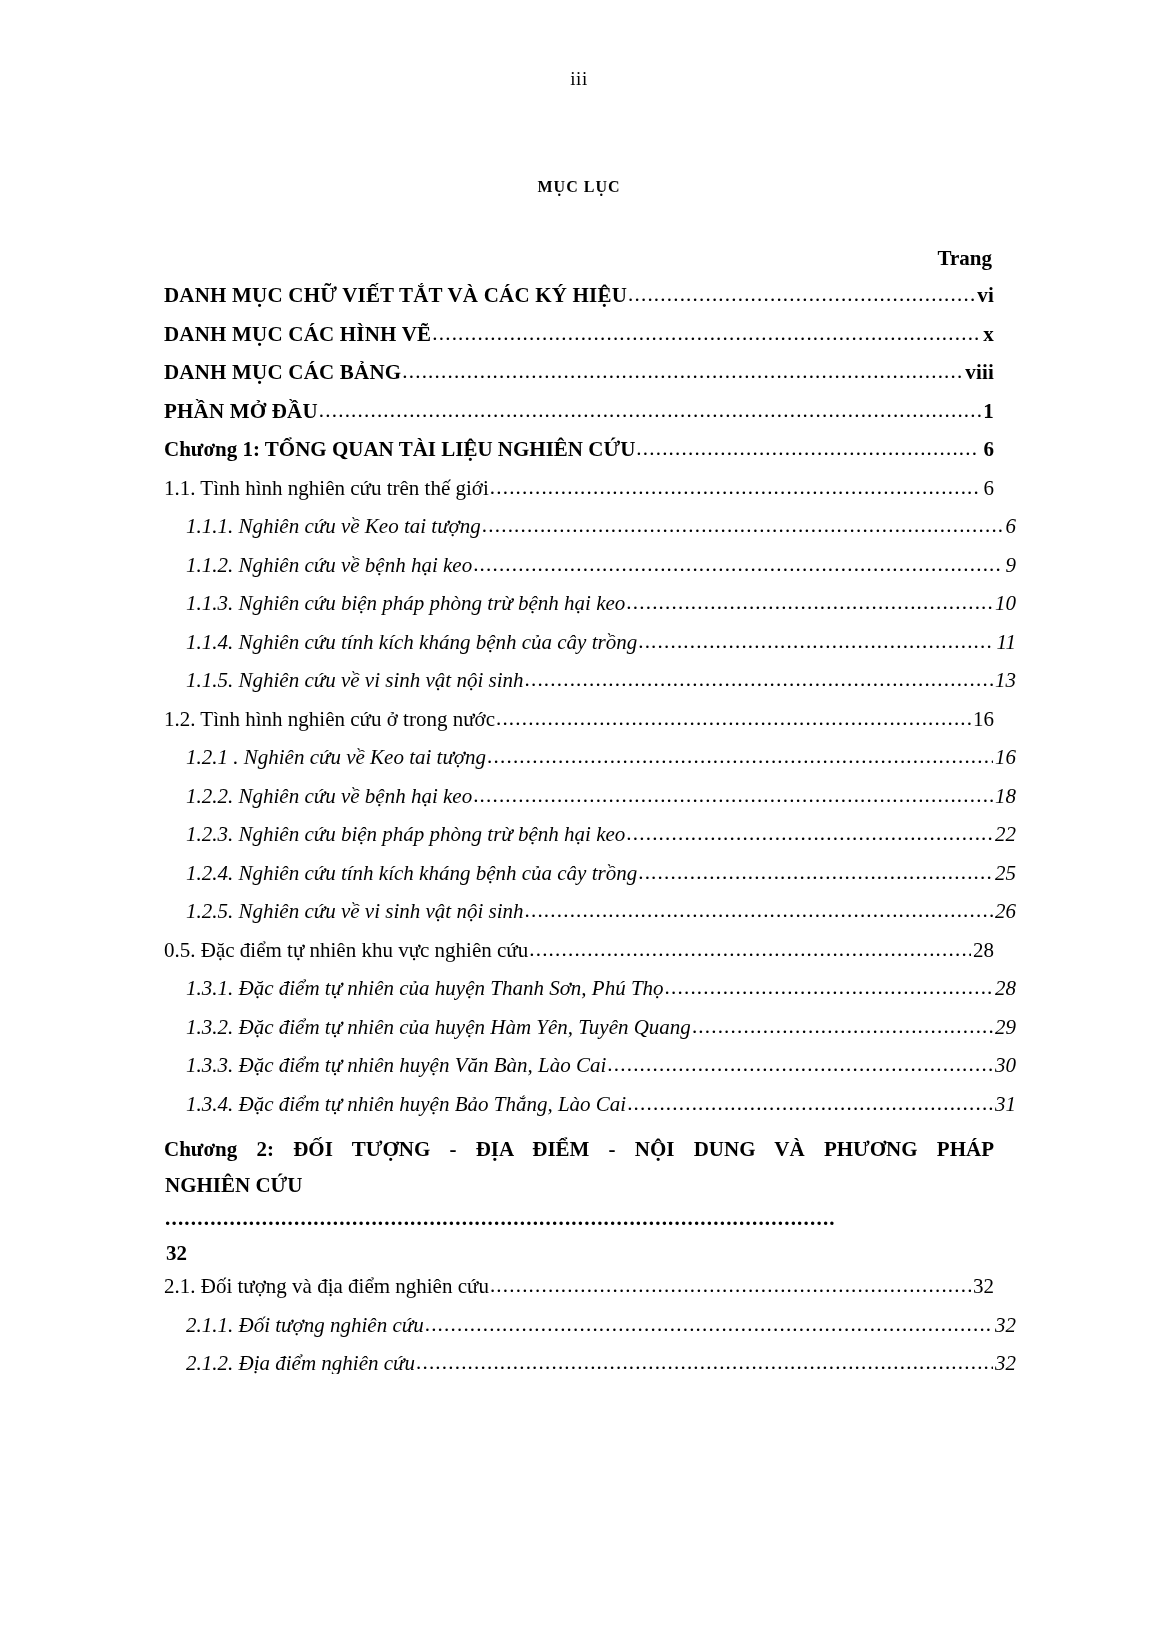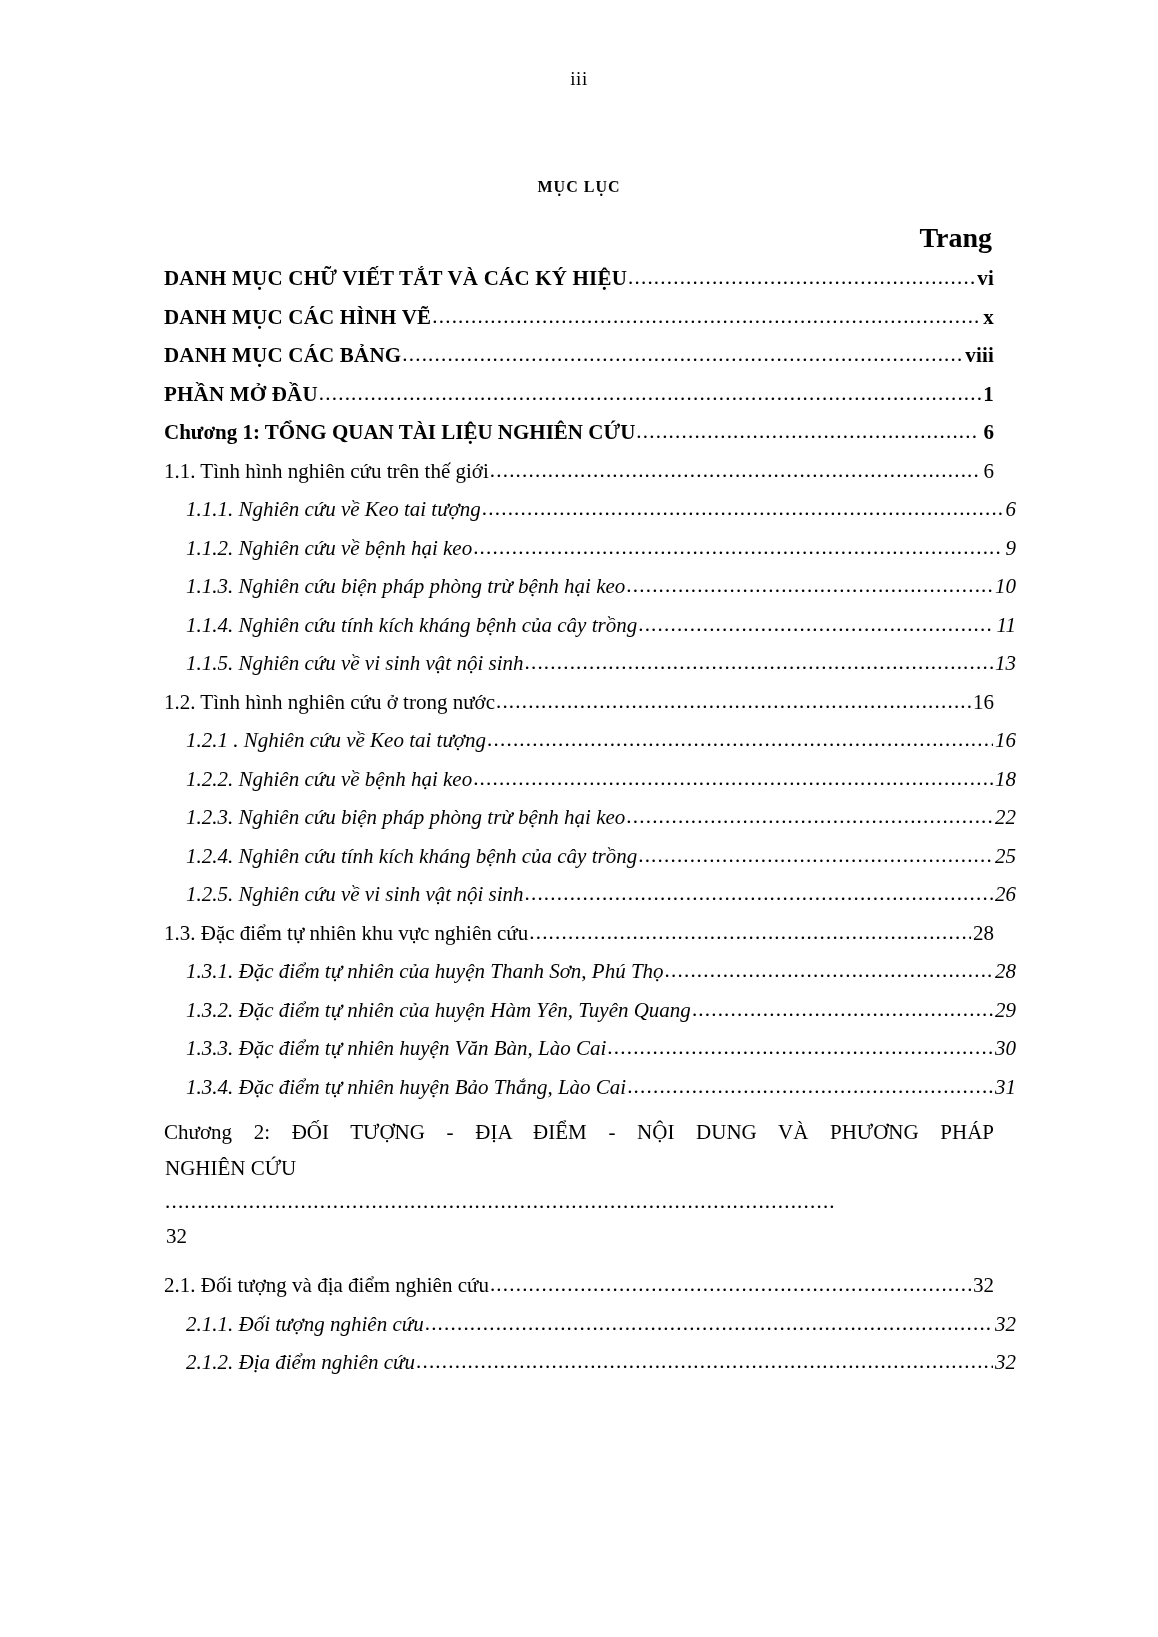--- a/index.html
+++ b/index.html
@@ -31,24 +31,25 @@
     letter-spacing: 1px;
     margin-top: 88px;
   }
   .content {
     margin: 0 auto;
     width: 830px;
     padding-top: 26px;
   }
   .trang-label {
     text-align: right;
-    font-size: 28px;
+    font-size: 21px;
     font-weight: bold;
     margin-bottom: 14px;
     padding-right: 2px;
+    margin-top: 24px;
   }
   .toc-row {
     display: flex;
     align-items: flex-end;
     width: 100%;
     line-height: 1.0;
     margin-bottom: 17.5px;
     font-size: 21px;
   }
   .toc-text {
@@ -86,24 +87,24 @@
     font-style: italic;
     margin-left: 16px;
   }
   .lvl-sub .toc-text {
     font-style: italic;
   }
   .lvl-sub .toc-dots {
     font-style: normal;
   }
   .chapter-block {
-    font-weight: normal;
+    font-weight: bold;
     font-size: 21px;
     line-height: 1.62;
-    margin-bottom: 22px;
+    margin-bottom: 6px;
   }
   .chapter-line1 {
     text-align: justify;
     text-align-last: justify;
     white-space: normal;
   }
   .chapter-line2 {
     display: flex;
     align-items: baseline;
     width: 100%;
@@ -204,21 +205,21 @@
           <span class="toc-text">1.2.4. Nghiên cứu tính kích kháng bệnh của cây trồng</span>
           <span class="toc-dots">.......................................................</span>
           <span class="toc-page">25</span>
         </div>
         <div class="toc-row lvl-sub">
           <span class="toc-text">1.2.5. Nghiên cứu về vi sinh vật nội sinh</span>
           <span class="toc-dots">.........................................................................</span>
           <span class="toc-page">26</span>
         </div>
         <div class="toc-row lvl-sec1">
-          <span class="toc-text">1.3. Đặc điểm tự nhiên khu vực nghiên cứu</span>
+          <span class="toc-text">0.5. Đặc điểm tự nhiên khu vực nghiên cứu</span>
           <span class="toc-dots">.....................................................................</span>
           <span class="toc-page">28</span>
         </div>
         <div class="toc-row lvl-sub">
           <span class="toc-text">1.3.1. Đặc điểm tự nhiên của huyện Thanh Sơn, Phú Thọ</span>
           <span class="toc-dots">...................................................</span>
           <span class="toc-page">28</span>
         </div>
         <div class="toc-row lvl-sub">
           <span class="toc-text">1.3.2. Đặc điểm tự nhiên của huyện Hàm Yên, Tuyên Quang</span>

